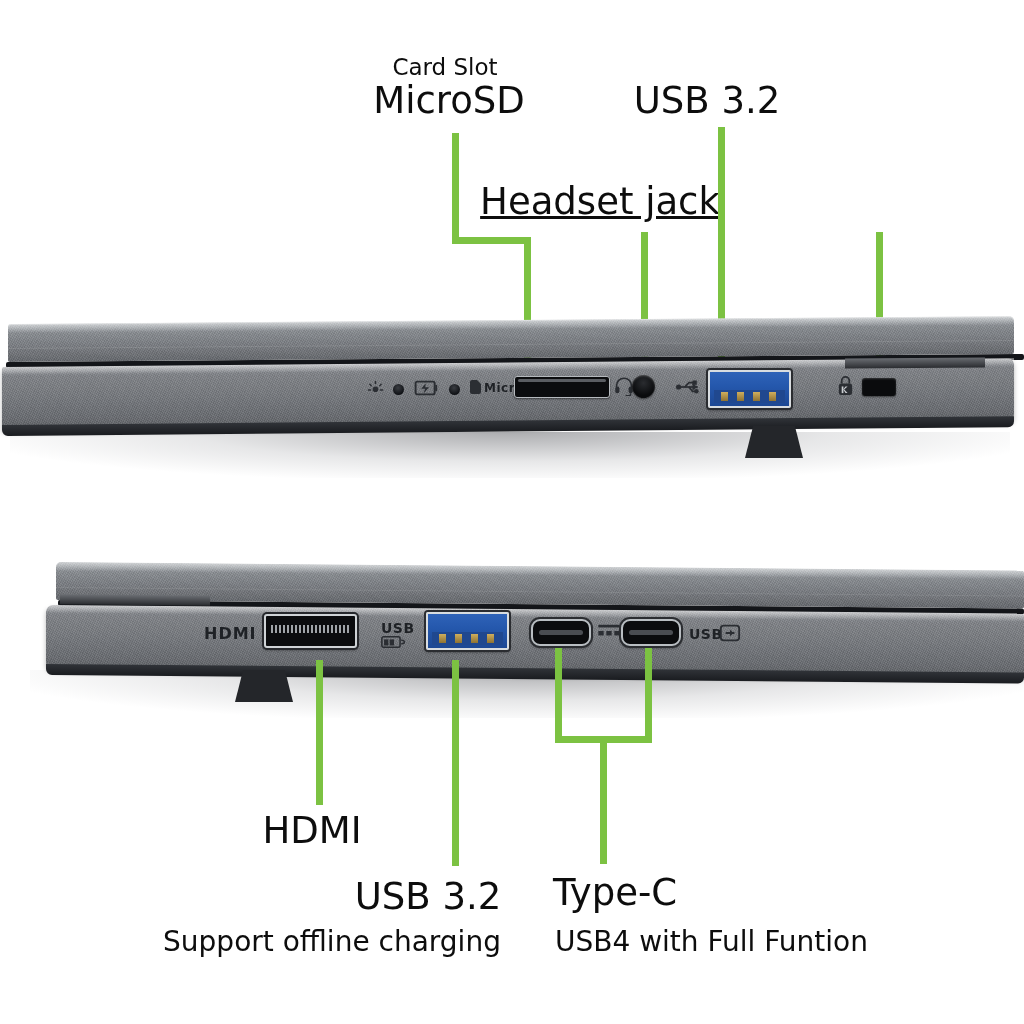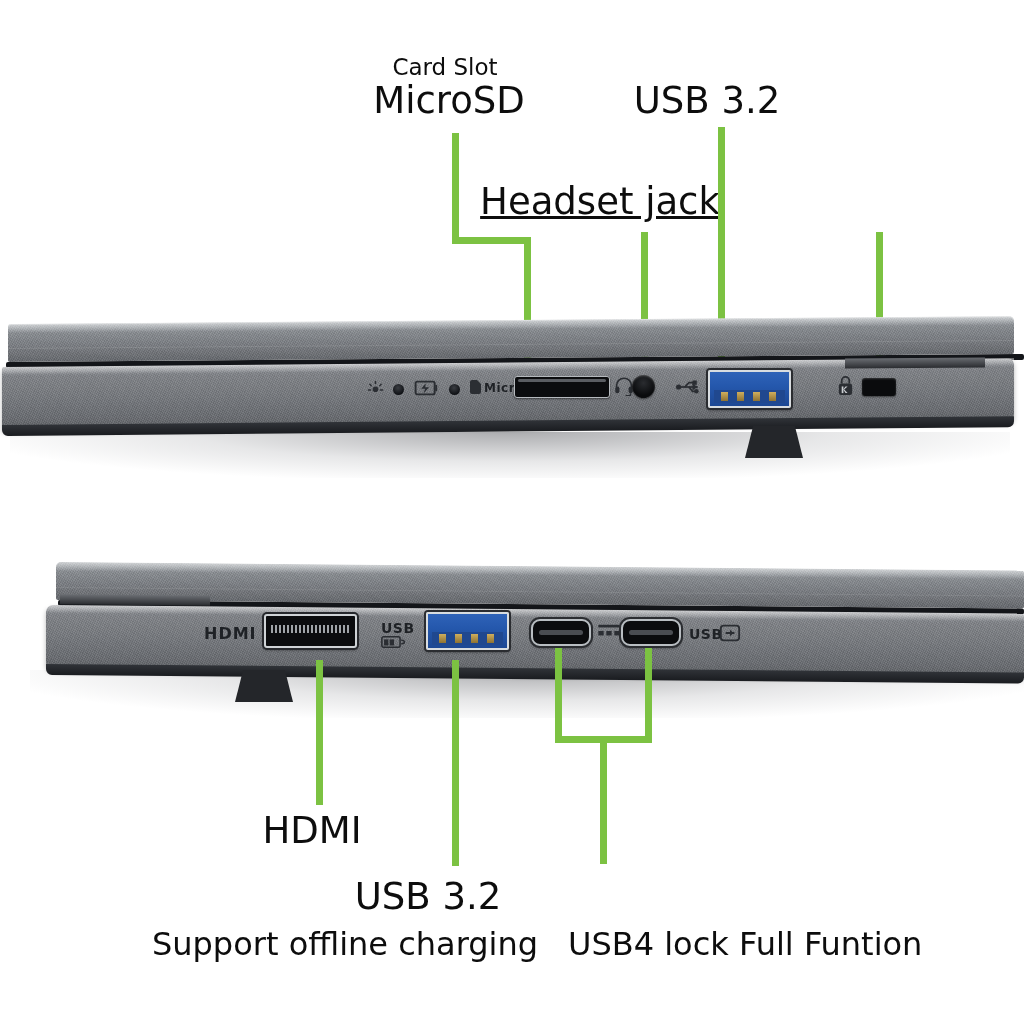--- a/index.html
+++ b/index.html
@@ -9,21 +9,21 @@
     background:#ffffff;
     font-family:"DejaVu Sans","Liberation Sans",sans-serif;
     overflow:hidden;
     position:relative;
   }
   #stage{position:absolute;left:0;top:0;width:1024px;height:1024px;}
 
   
   .lbl{position:absolute;color:#0d0d0d;white-space:nowrap;line-height:1.0;}
   .lbl.big{font-size:37px;}
-  .lbl.mid{font-size:32px;margin-left:13px;}
+  .lbl.mid{font-size:28px;}
   .lbl.small{font-size:23px;}
   .ctr{transform:translateX(-50%);text-align:right;}
 
   
   .leader{position:absolute;background:#7cc242;}
   .v{width:7px;}
   .h{height:7px;}
 
   
   .laptop{position:absolute;}
@@ -354,15 +354,16 @@
   <div class="leader v" style="left:555px;top:648px;height:95px;"></div>
   <div class="leader v" style="left:645px;top:648px;height:95px;"></div>
   <div class="leader h" style="left:555px;top:736px;width:97px;"></div>
   <div class="leader v" style="left:600px;top:736px;height:128px;"></div>
 
   <div class="lbl big ctr" style="left:312px;top:812px;">HDMI</div>
 
   <div class="lbl big ctr" style="left:428px;top:878px;">USB 3.2</div>
   <div class="lbl mid ctr" style="left:332px;top:928px;">Support offline charging</div>
 
-  <div class="lbl mid" style="left:555px;top:928px;">USB4 lock Full Funtion</div>
+  <div class="lbl big" style="left:553px;top:874px;">Type-C</div>
+  <div class="lbl mid" style="left:555px;top:928px;">USB4 with Full Funtion</div>
 
 </div>
 
 </body></html>

